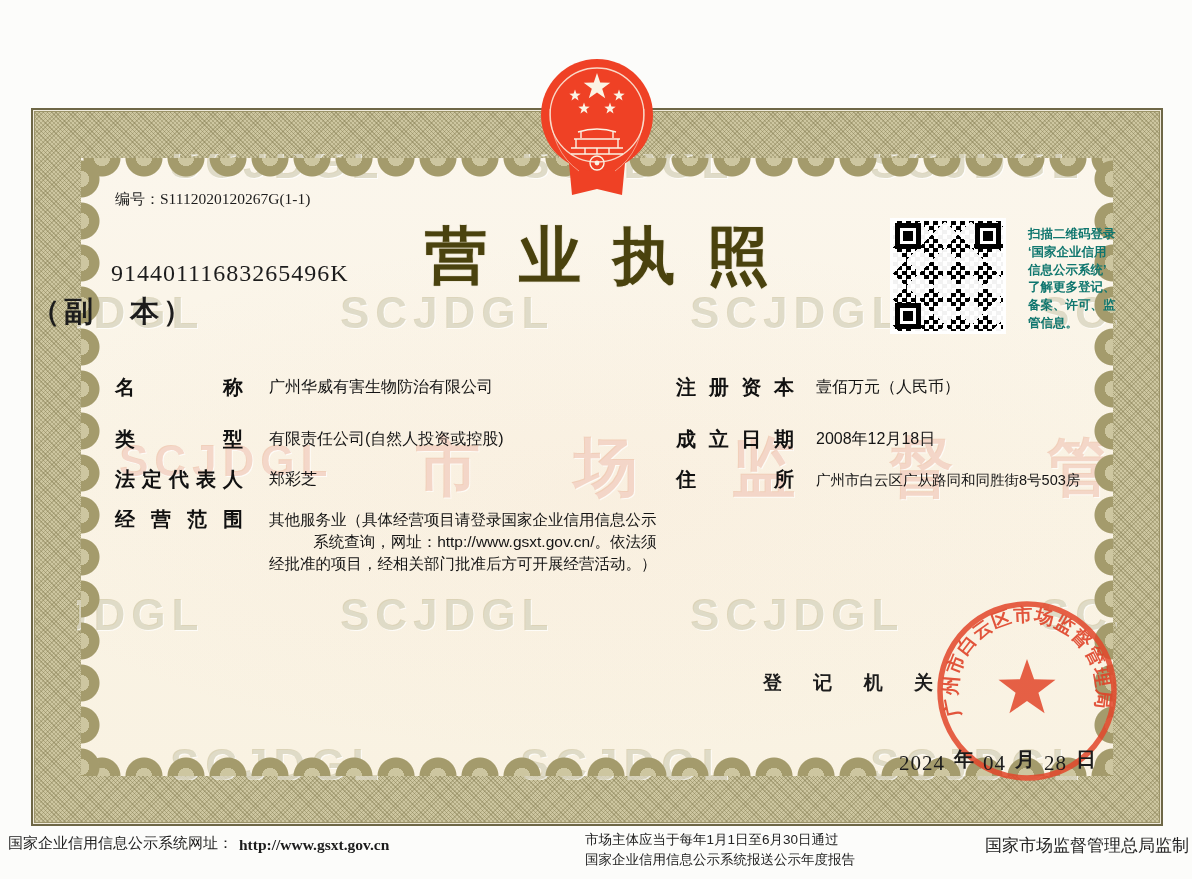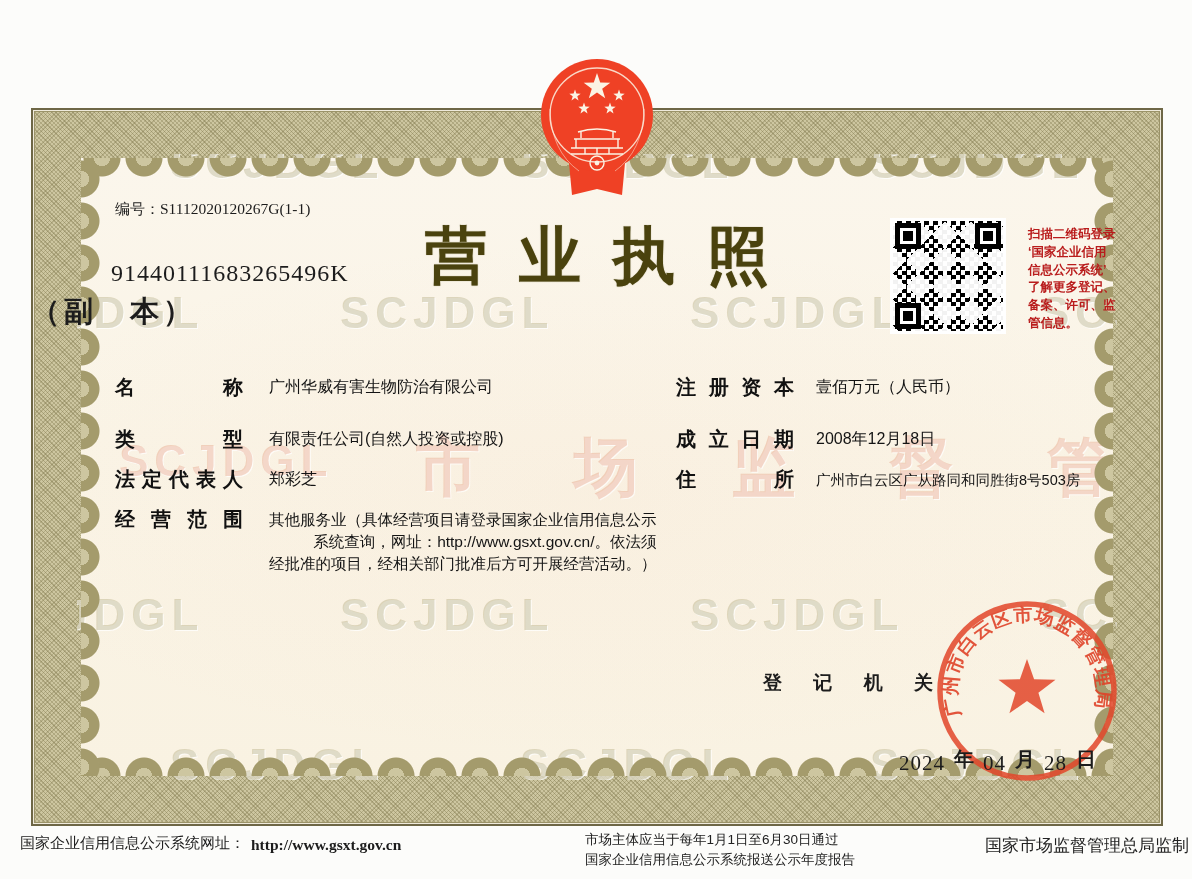--- a/index.html
+++ b/index.html
@@ -56,21 +56,21 @@
     position:absolute;left:339px;top:270px;font-size:64px;font-weight:bold;
     letter-spacing:38px;white-space:nowrap;
     color:var(--c-wm-pink,rgba(222,128,92,.30));
     text-shadow:1px 1px 0 rgba(255,255,255,.7);
   }
 
   
   .content{position:absolute;inset:0;z-index:5;}
   .abs{position:absolute;}
 
-  .serial-line{left:84px;top:92px;font-size:15px;}
+  .serial-line{left:84px;top:82px;font-size:15px;}
   .serial-line .code{font-family:"Liberation Serif","DejaVu Serif",serif;font-size:15.5px;}
   .credit-label{left:84px;top:121px;font-size:17px;font-weight:bold;letter-spacing:6px;}
   .credit-code{left:80px;top:152px;font-size:24px;letter-spacing:1px;
     font-family:"Liberation Serif","DejaVu Serif",serif;}
 
   .title{
     left:0;right:0;top:106px;display:flex;justify-content:center;gap:32px;
     font-size:62px;font-weight:900;color:var(--c-title,#4a420e);
     text-shadow:0 0 1px rgba(74,66,14,.6);
   }
@@ -79,21 +79,21 @@
   
   .qr{left:862px;top:113px;width:110px;height:110px;background:#fff;padding:0;
     box-shadow:0 0 0 3px #fff;
     background-image:
       conic-gradient(from 45deg, rgba(255,255,255,.95) 25%, rgba(0,0,0,0) 0 50%, rgba(255,255,255,.95) 0 75%, rgba(0,0,0,0) 0),
       conic-gradient(#000 25%, #fff 0 50%, #000 0 75%, #fff 0);
     background-size:26px 26px, 9px 9px;}
   .qr .f{position:absolute;width:26px;height:26px;border:5px solid #000;background:#fff;box-sizing:border-box;}
   .qr .f::after{content:"";position:absolute;left:3px;top:3px;width:10px;height:10px;background:#000;}
   .f.tl{left:2px;top:2px;} .f.tr{right:2px;top:2px;} .f.bl{left:2px;bottom:2px;}
-  .qr-caption{left:997px;top:118px;width:100px;font-size:12.5px;line-height:1.42;font-weight:600;color:#b91c1c;}
+  .qr-caption{left:997px;top:118px;width:100px;font-size:12.5px;line-height:1.42;font-weight:600;color:#0f766e;}
 
   
   .frow{display:flex;align-items:flex-start;}
   .flabel{display:flex;justify-content:space-between;font-size:20px;font-weight:600;color:#111;flex-shrink:0;}
   .flabel-l{width:128px;margin-right:26px;}
   .flabel-r{width:118px;margin-right:22px;}
   .fvalue{font-size:16px;padding-top:3px;color:#141414;}
   .row-name{left:84px;top:266px;width:520px;}
   .row-type{left:84px;top:318px;width:520px;}
   .row-legal{left:84px;top:358px;width:520px;}
@@ -110,21 +110,21 @@
   .seal{left:904px;top:491px;width:184px;height:184px;opacity:.9;mix-blend-mode:multiply;}
 
   .date-line{left:868px;top:638px;display:flex;align-items:baseline;gap:9px;font-size:20px;font-weight:600;}
   .date-line .num{font-family:"Liberation Serif","DejaVu Serif",serif;font-size:21px;font-weight:normal;
     transform:translateY(4px);letter-spacing:1px;}
 
   
   .emblem{position:absolute;left:537px;top:45px;width:120px;height:160px;z-index:7;}
 
   
-  .footer-left{left:20px;top:834px;font-size:15px;display:flex;align-items:baseline;gap:6px;}
+  .footer-left{left:8px;top:834px;font-size:15px;display:flex;align-items:baseline;gap:6px;}
   .footer-left .url{font-family:"Liberation Serif","DejaVu Serif",serif;font-size:15.5px;font-weight:bold;
     transform:translateY(2px);}
   .footer-mid{left:585px;top:830px;font-size:13.5px;line-height:1.45;color:#222;}
   .footer-right{left:985px;top:834px;font-size:17px;color:#222;}
 </style>
 </head>
 <body>
 
 <div class="stage">
 

